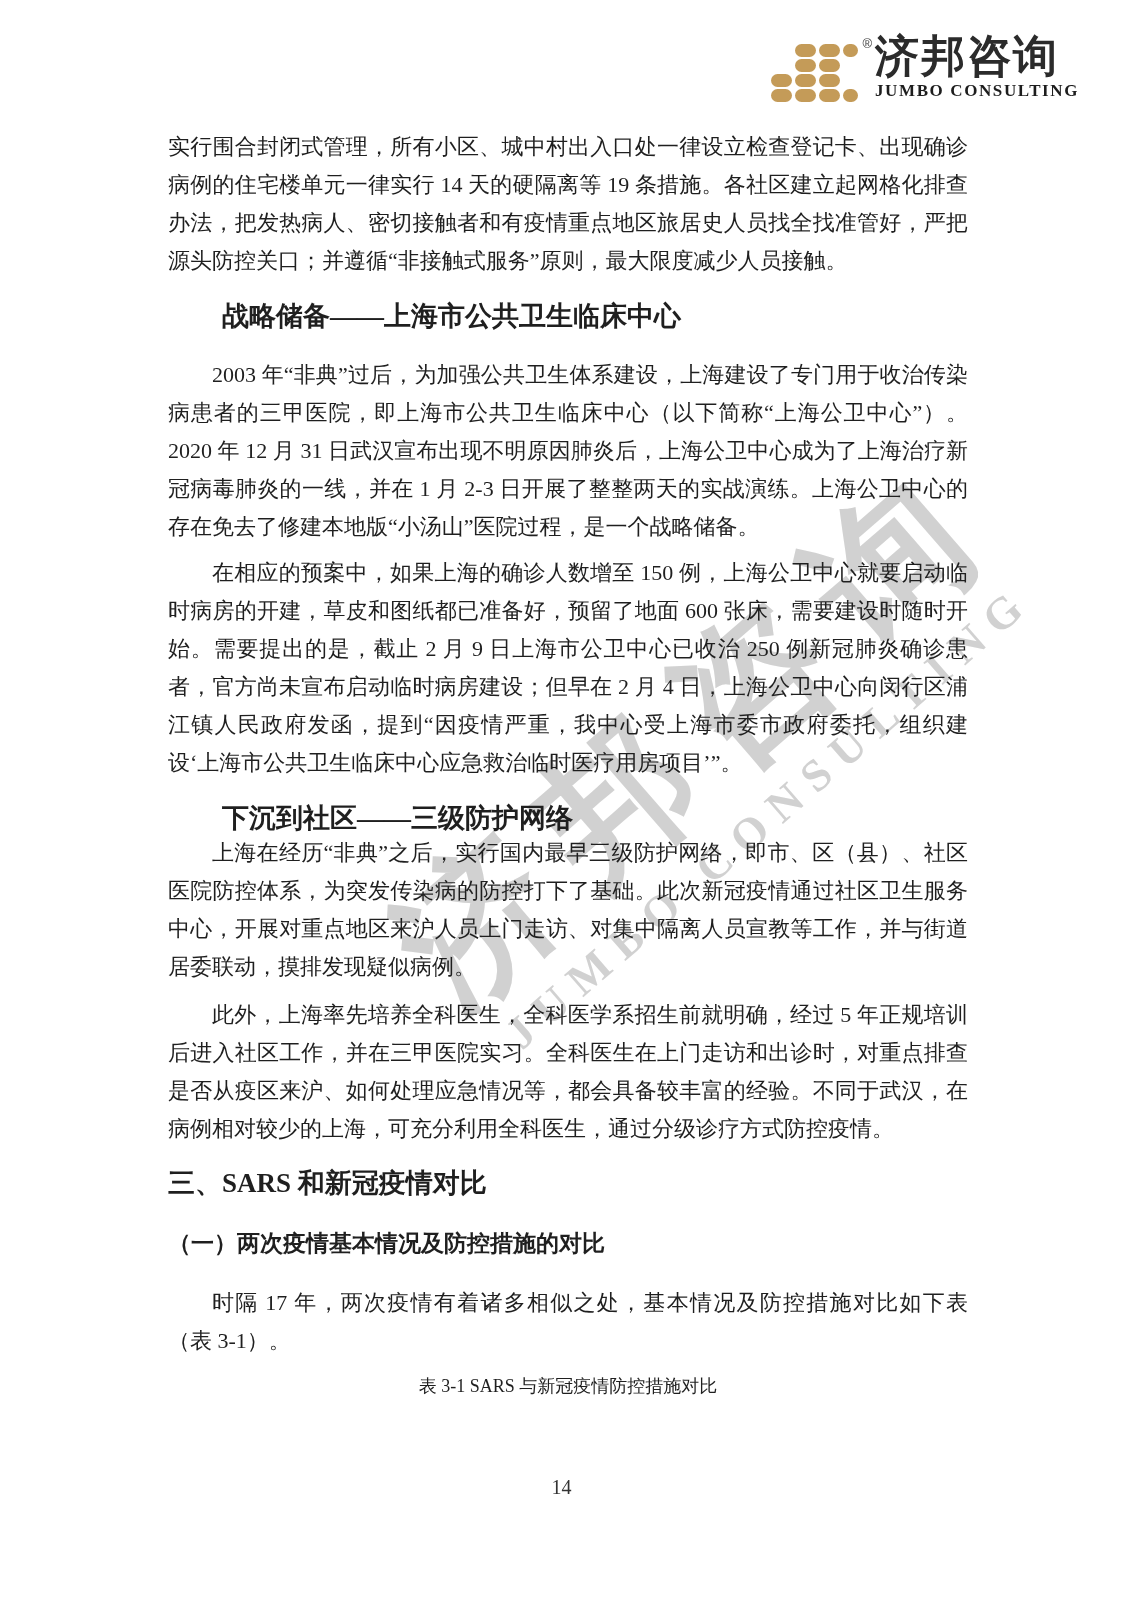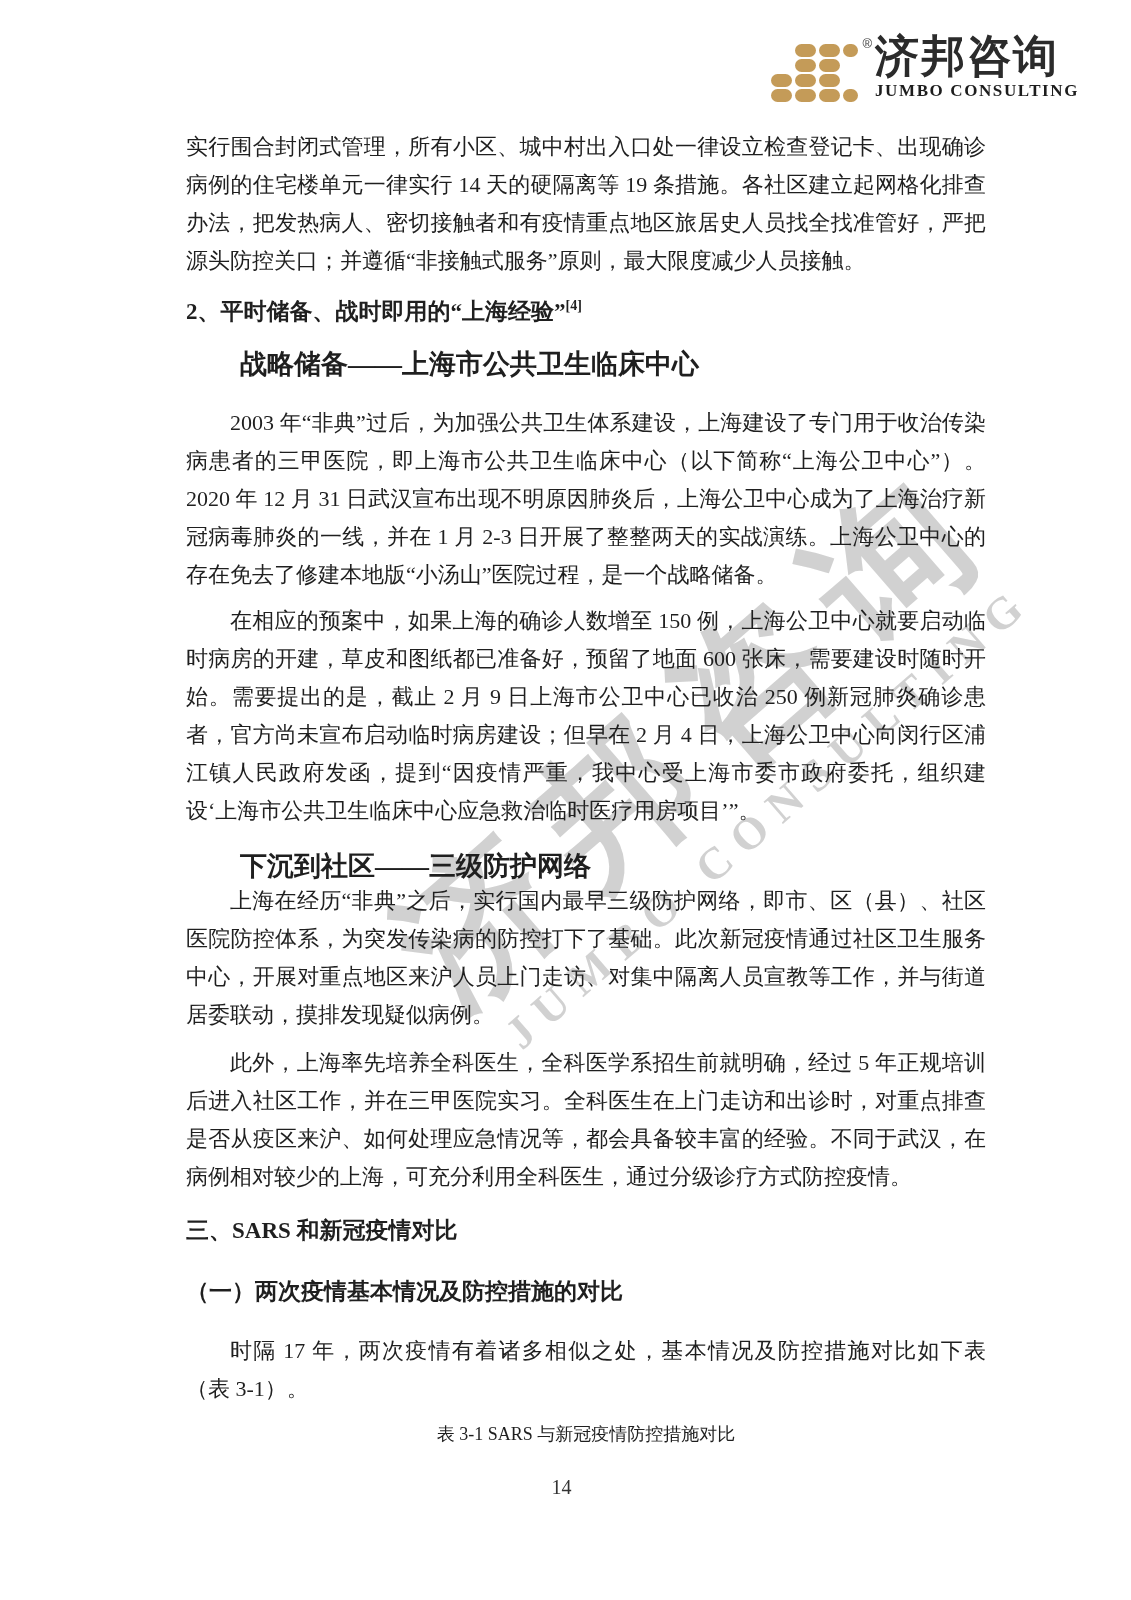--- a/index.html
+++ b/index.html
@@ -75,21 +75,21 @@
     font-size:17px;
     font-weight:bold;
     letter-spacing:1.6px;
     color:#1d1d1d;
     margin-top:1px;
   }
 
   
   .content{
     position:absolute;
-    left:186px;top:128px;
+    left:168px;top:128px;
     width:800px;
     z-index:2;
   }
   .para{
     font-size:22px;
     line-height:38px;
     text-align:justify;
     margin:0;
   }
   .indent{text-indent:2em;}
@@ -100,21 +100,21 @@
     margin:16px 0 0 0;
   }
   .h-sub{
     font-size:27px;
     font-weight:bold;
     line-height:32px;
     margin:20px 0 0 0;
     text-indent:2em;
   }
   .h-major{
-    font-size:23px;
+    font-size:27px;
     font-weight:bold;
     line-height:38px;
     margin:16px 0 0 0;
   }
   .h-one{
     font-size:23px;
     font-weight:bold;
     line-height:32px;
     margin:26px 0 0 0;
   }
@@ -183,21 +183,20 @@
     <div class="logo-text">
       <span class="brand-cn">济邦咨询</span>
       <span class="brand-en">JUMBO CONSULTING</span>
     </div>
   </div>
 
   <div class="content">
 
     <p class="para">实行围合封闭式管理，所有小区、城中村出入口处一律设立检查登记卡、出现确诊病例的住宅楼单元一律实行 14 天的硬隔离等 19 条措施。各社区建立起网格化排查办法，把发热病人、密切接触者和有疫情重点地区旅居史人员找全找准管好，严把源头防控关口；并遵循“非接触式服务”原则，最大限度减少人员接触。</p>
 
-    <p class="h-num"><span>2、平时储备、战时即用的“上海经验”</span><sup class="fnote">[4]</sup></p>
 
     <p class="h-sub">战略储备——上海市公共卫生临床中心</p>
 
     <p class="para indent mt-p2">2003 年“非典”过后，为加强公共卫生体系建设，上海建设了专门用于收治传染病患者的三甲医院，即上海市公共卫生临床中心（以下简称“上海公卫中心”）。2020 年 12 月 31 日武汉宣布出现不明原因肺炎后，上海公卫中心成为了上海治疗新冠病毒肺炎的一线，并在 1 月 2-3 日开展了整整两天的实战演练。上海公卫中心的存在免去了修建本地版“小汤山”医院过程，是一个战略储备。</p>
 
     <p class="para indent mt-p3">在相应的预案中，如果上海的确诊人数增至 150 例，上海公卫中心就要启动临时病房的开建，草皮和图纸都已准备好，预留了地面 600 张床，需要建设时随时开始。需要提出的是，截止 2 月 9 日上海市公卫中心已收治 250 例新冠肺炎确诊患者，官方尚未宣布启动临时病房建设；但早在 2 月 4 日，上海公卫中心向闵行区浦江镇人民政府发函，提到“因疫情严重，我中心受上海市委市政府委托，组织建设‘上海市公共卫生临床中心应急救治临时医疗用房项目’”。</p>
 
     <p class="h-sub">下沉到社区——三级防护网络</p>
 
     <p class="para indent mt-p4">上海在经历“非典”之后，实行国内最早三级防护网络，即市、区（县）、社区医院防控体系，为突发传染病的防控打下了基础。此次新冠疫情通过社区卫生服务中心，开展对重点地区来沪人员上门走访、对集中隔离人员宣教等工作，并与街道居委联动，摸排发现疑似病例。</p>

